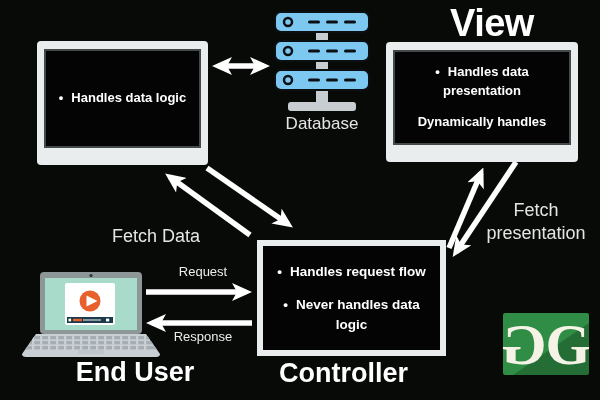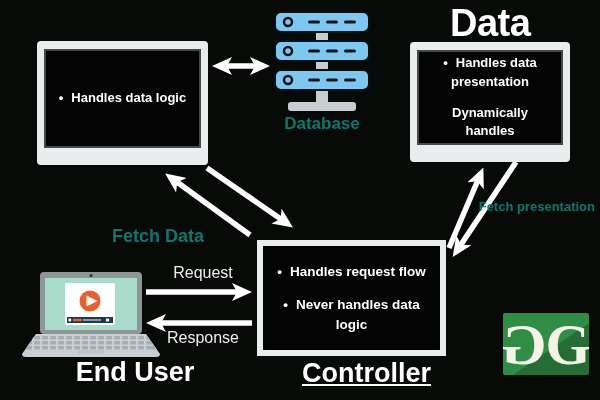--- a/index.html
+++ b/index.html
@@ -5,22 +5,22 @@
   html,body{margin:0;padding:0;background:#000;}
   #canvas{
     position:relative;width:600px;height:400px;overflow:hidden;
     background:var(--background,#080a08);
     font-family:"Liberation Sans","DejaVu Sans",sans-serif;
     color:#fff;
   }
   .abs{position:absolute;}
   .big-title{font-size:38px;font-weight:800;color:#fff;letter-spacing:-0.5px;}
   .mid-title{font-size:27px;font-weight:800;color:#fff;text-align:center;}
-  .small-label{font-size:17px;font-weight:700;color:#0f766e;}
-  .thin-label{font-size:16px;font-weight:400;color:#ededed;text-align:center;}
+  .small-label{font-size:17px;font-weight:400;color:#e5e5e5;}
+  .thin-label{font-size:13px;font-weight:400;color:#ededed;text-align:center;}
 
   .monitor{
     background:var(--frame,#e9eded);
     border-radius:4px;
     box-sizing:border-box;
   }
   .screen{
     position:absolute;left:7px;right:7px;top:8px;bottom:17px;
     background:var(--screen_black,#040404);
     border:2px solid #44494a;
@@ -113,33 +113,33 @@
     <g>
       <rect class="server-unit" x="7" y="64" width="94" height="20" rx="6"></rect>
       <circle class="server-light" cx="20" cy="74" r="4"></circle>
       <rect class="server-dash" x="40" y="72.5" width="12" height="3" rx="1.5"></rect>
       <rect class="server-dash" x="58" y="72.5" width="12" height="3" rx="1.5"></rect>
       <rect class="server-dash" x="76" y="72.5" width="12" height="3" rx="1.5"></rect>
     </g>
   </svg>
   <div class="abs small-label" style="left:268px;top:114px;width:108px;text-align:center;">Database</div>
 
-  <div class="abs big-title" style="left:450px;top:2px;">Data</div>
-  <div class="abs monitor" style="left:410px;top:42px;width:160px;height:120px;">
+  <div class="abs big-title" style="left:450px;top:2px;">View</div>
+  <div class="abs monitor" style="left:386px;top:42px;width:192px;height:120px;">
     <div class="screen" style="gap:12px;">
       <div class="screen-item bullet">Handles data presentation</div>
       <div class="screen-item">Dynamically handles</div>
     </div>
   </div>
 
   <div class="abs controller-box" style="left:257px;top:240px;width:189px;height:116px;">
     <div class="screen-item bullet">Handles request flow</div>
     <div class="screen-item bullet">Never handles data logic</div>
   </div>
-  <div class="abs mid-title" style="left:272px;top:358px;width:189px;text-decoration:underline;">Controller</div>
+  <div class="abs mid-title" style="left:249px;top:358px;width:189px;">Controller</div>
 
   <svg class="abs" style="left:20px;top:266px;" width="140" height="96" viewBox="0 0 140 96">
     <rect class="laptop-bezel" x="20" y="6" width="102" height="62" rx="4"></rect>
     <circle class="camera-dot" cx="71" cy="9.5" r="1.6"></circle>
     <rect class="laptop-screen" x="25" y="12" width="92" height="52"></rect>
     <g>
       <rect class="player-window" x="45" y="17" width="50" height="42" rx="2"></rect>
       <circle class="player-button" cx="70" cy="35" r="10.5"></circle>
       <path d="M66.5,29.5 L77.5,35 L66.5,40.5 Z" fill="#ffffff"></path>
       <rect class="player-bar" x="47" y="51" width="46" height="6"></rect>
@@ -176,21 +176,21 @@
             <rect x="116" y="69" width="2.2" height="16"></rect>
           <rect x="124" y="69" width="2.2" height="16"></rect>
         </g>
         <rect x="58" y="84" width="26" height="5" fill="#bfc6c9"></rect>
       </g>
     </g>
   </svg>
   <div class="abs mid-title" style="left:30px;top:357px;width:130px;margin-left:40px;">End User</div>
 
   <div class="abs small-label" style="left:112px;top:214px;font-size:18px;margin-top:12px;">Fetch Data</div>
-  <div class="abs small-label" style="left:477px;top:199px;width:118px;font-size:13px;text-align:right;line-height:1.3;">Fetch presentation</div>
+  <div class="abs small-label" style="left:477px;top:199px;width:118px;font-size:18px;text-align:center;line-height:1.3;">Fetch presentation</div>
   <div class="abs thin-label" style="left:158px;top:264px;width:90px;">Request</div>
   <div class="abs thin-label" style="left:158px;top:329px;width:90px;">Response</div>
 
   <svg class="abs" style="left:503px;top:313px;" width="86" height="62" viewBox="0 0 86 62">
     <rect class="logo-bg" x="0" y="0" width="86" height="62" rx="2"></rect>
     <polygon class="logo-fold" points="86,10 86,62 10,62"></polygon>
     <text class="logo-g" transform="translate(43.5,51) scale(-1,1)">G</text>
     <text class="logo-g" x="42.5" y="51">G</text>
   </svg>
 

